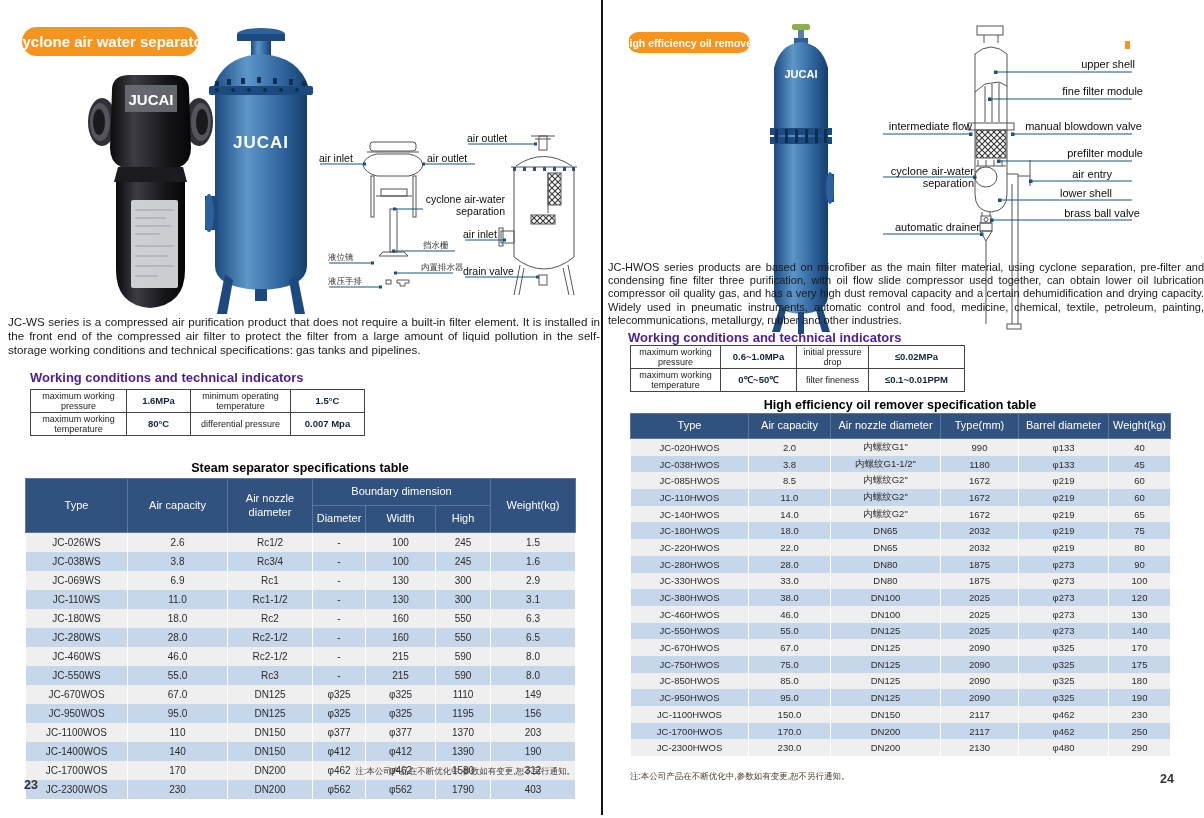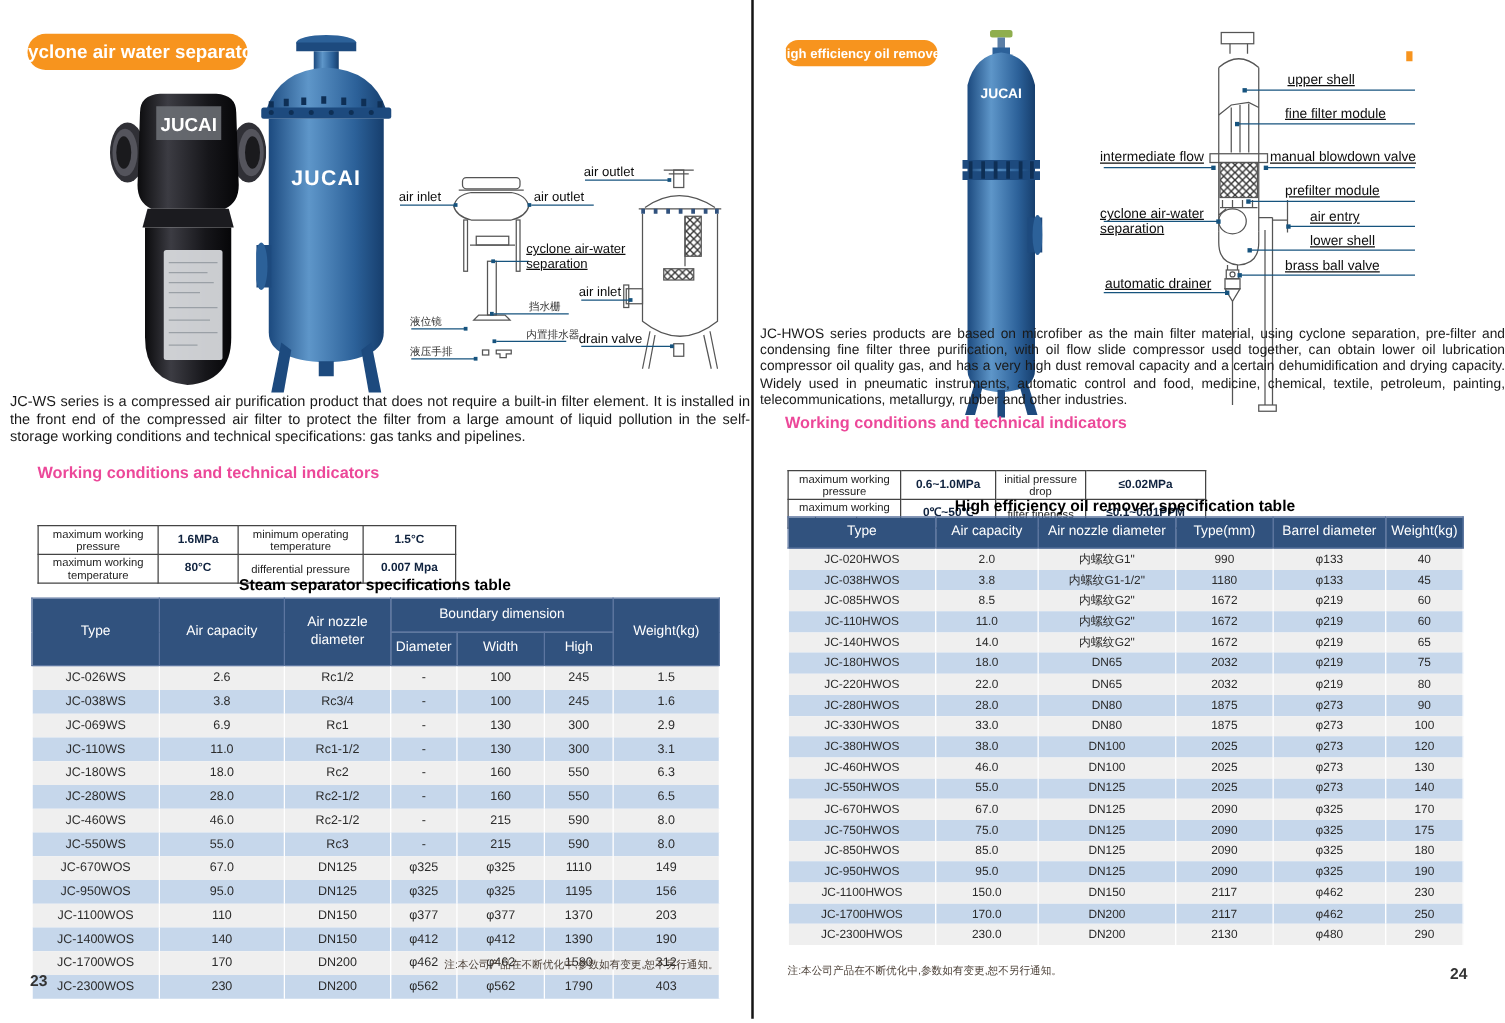--- a/index.html
+++ b/index.html
@@ -10,29 +10,29 @@
   .badge{position:absolute;background:#f7941e;color:#fff;font-weight:bold;
          display:flex;align-items:center;justify-content:center;white-space:nowrap;}
   .badge-left{left:22px;top:27px;width:176px;height:29px;font-size:15px;border-radius:15px;}
   .badge-right{left:628px;top:32px;width:122px;height:21px;font-size:10.5px;border-radius:11px;}
   .orange-dot{position:absolute;left:1125px;top:41px;width:5px;height:8px;background:#f7941e;}
 
   .para{position:absolute;color:#1a1a1a;text-align:justify;}
   .para-left{left:8px;top:315px;width:592px;font-size:11.6px;line-height:1.22;}
   .para-right{left:608px;top:261px;width:596px;font-size:11px;line-height:1.2;}
 
-  .h-cond{position:absolute;font-weight:bold;font-size:13px;color:#ec4899;white-space:nowrap;}
+  .h-cond{position:absolute;font-weight:bold;font-size:13px;color:#4c1d95;white-space:nowrap;}
   .h-cond-left{left:30px;top:370px;}
   .h-cond-right{left:628px;top:330px;}
   .h-spec{position:absolute;font-weight:bold;font-size:12.5px;color:#000;text-align:center;}
   .h-spec-left{left:25px;top:461px;width:550px;}
   .h-spec-right{left:630px;top:398px;width:540px;}
 
   table{border-collapse:collapse;}
-  .cond{position:absolute;font-size:9px;text-align:center;color:#222;margin-top:31px;}
+  .cond{position:absolute;font-size:9px;text-align:center;color:#222;}
   .cond td{border:1px solid #444;padding:1px 2px;line-height:1.12;}
   .cond td.val{font-weight:bold;font-size:9.5px;color:#10233f;}
   .cond-left{left:30px;top:389px;}
   .cond-left td{height:19px;}
   .cond-right{left:630px;top:345px;}
   .cond-right td{height:16px;}
 
   .spec{position:absolute;text-align:center;table-layout:fixed;}
   .spec th{background:#31527e;color:#fff;font-weight:normal;border:1px solid #5d76a0;line-height:1.2;}
   .spec td{border-left:1px solid #fff;border-right:1px solid #fff;color:#2b2b2b;}
@@ -48,21 +48,21 @@
   .note{position:absolute;font-size:8.5px;color:#4c4138;white-space:nowrap;}
   .note-left{left:332px;top:766px;width:243px;text-align:right;}
   .note-right{left:630px;top:771px;text-align:left;}
   .pageno{position:absolute;font-size:12.5px;font-weight:bold;color:#333;}
   .pageno-left{left:24px;top:778px;}
   .pageno-right{left:1160px;top:772px;}
 
   .photo,.diagram{position:absolute;}
   .diagram .dlabel{position:absolute;font-size:10.5px;color:#0d0d0d;white-space:nowrap;}
   .diagram .dlabel.cn{font-size:8.5px;color:#333;}
-  .diagram .dlabel.center{text-align:left;white-space:normal;line-height:12px;text-decoration:underline;}
+  .diagram .dlabel.center{text-align:right;white-space:normal;line-height:12px;}
   .diagram-right .dlabel{font-size:11px;}
 </style>
 </head>
 <body>
 
 <div class="canvas">
 
   <div class="badge badge-left">Cyclone air water separator</div>
 
   <svg class="photo" style="left:88px;top:70px" width="125" height="245" viewBox="0 0 125 245">

